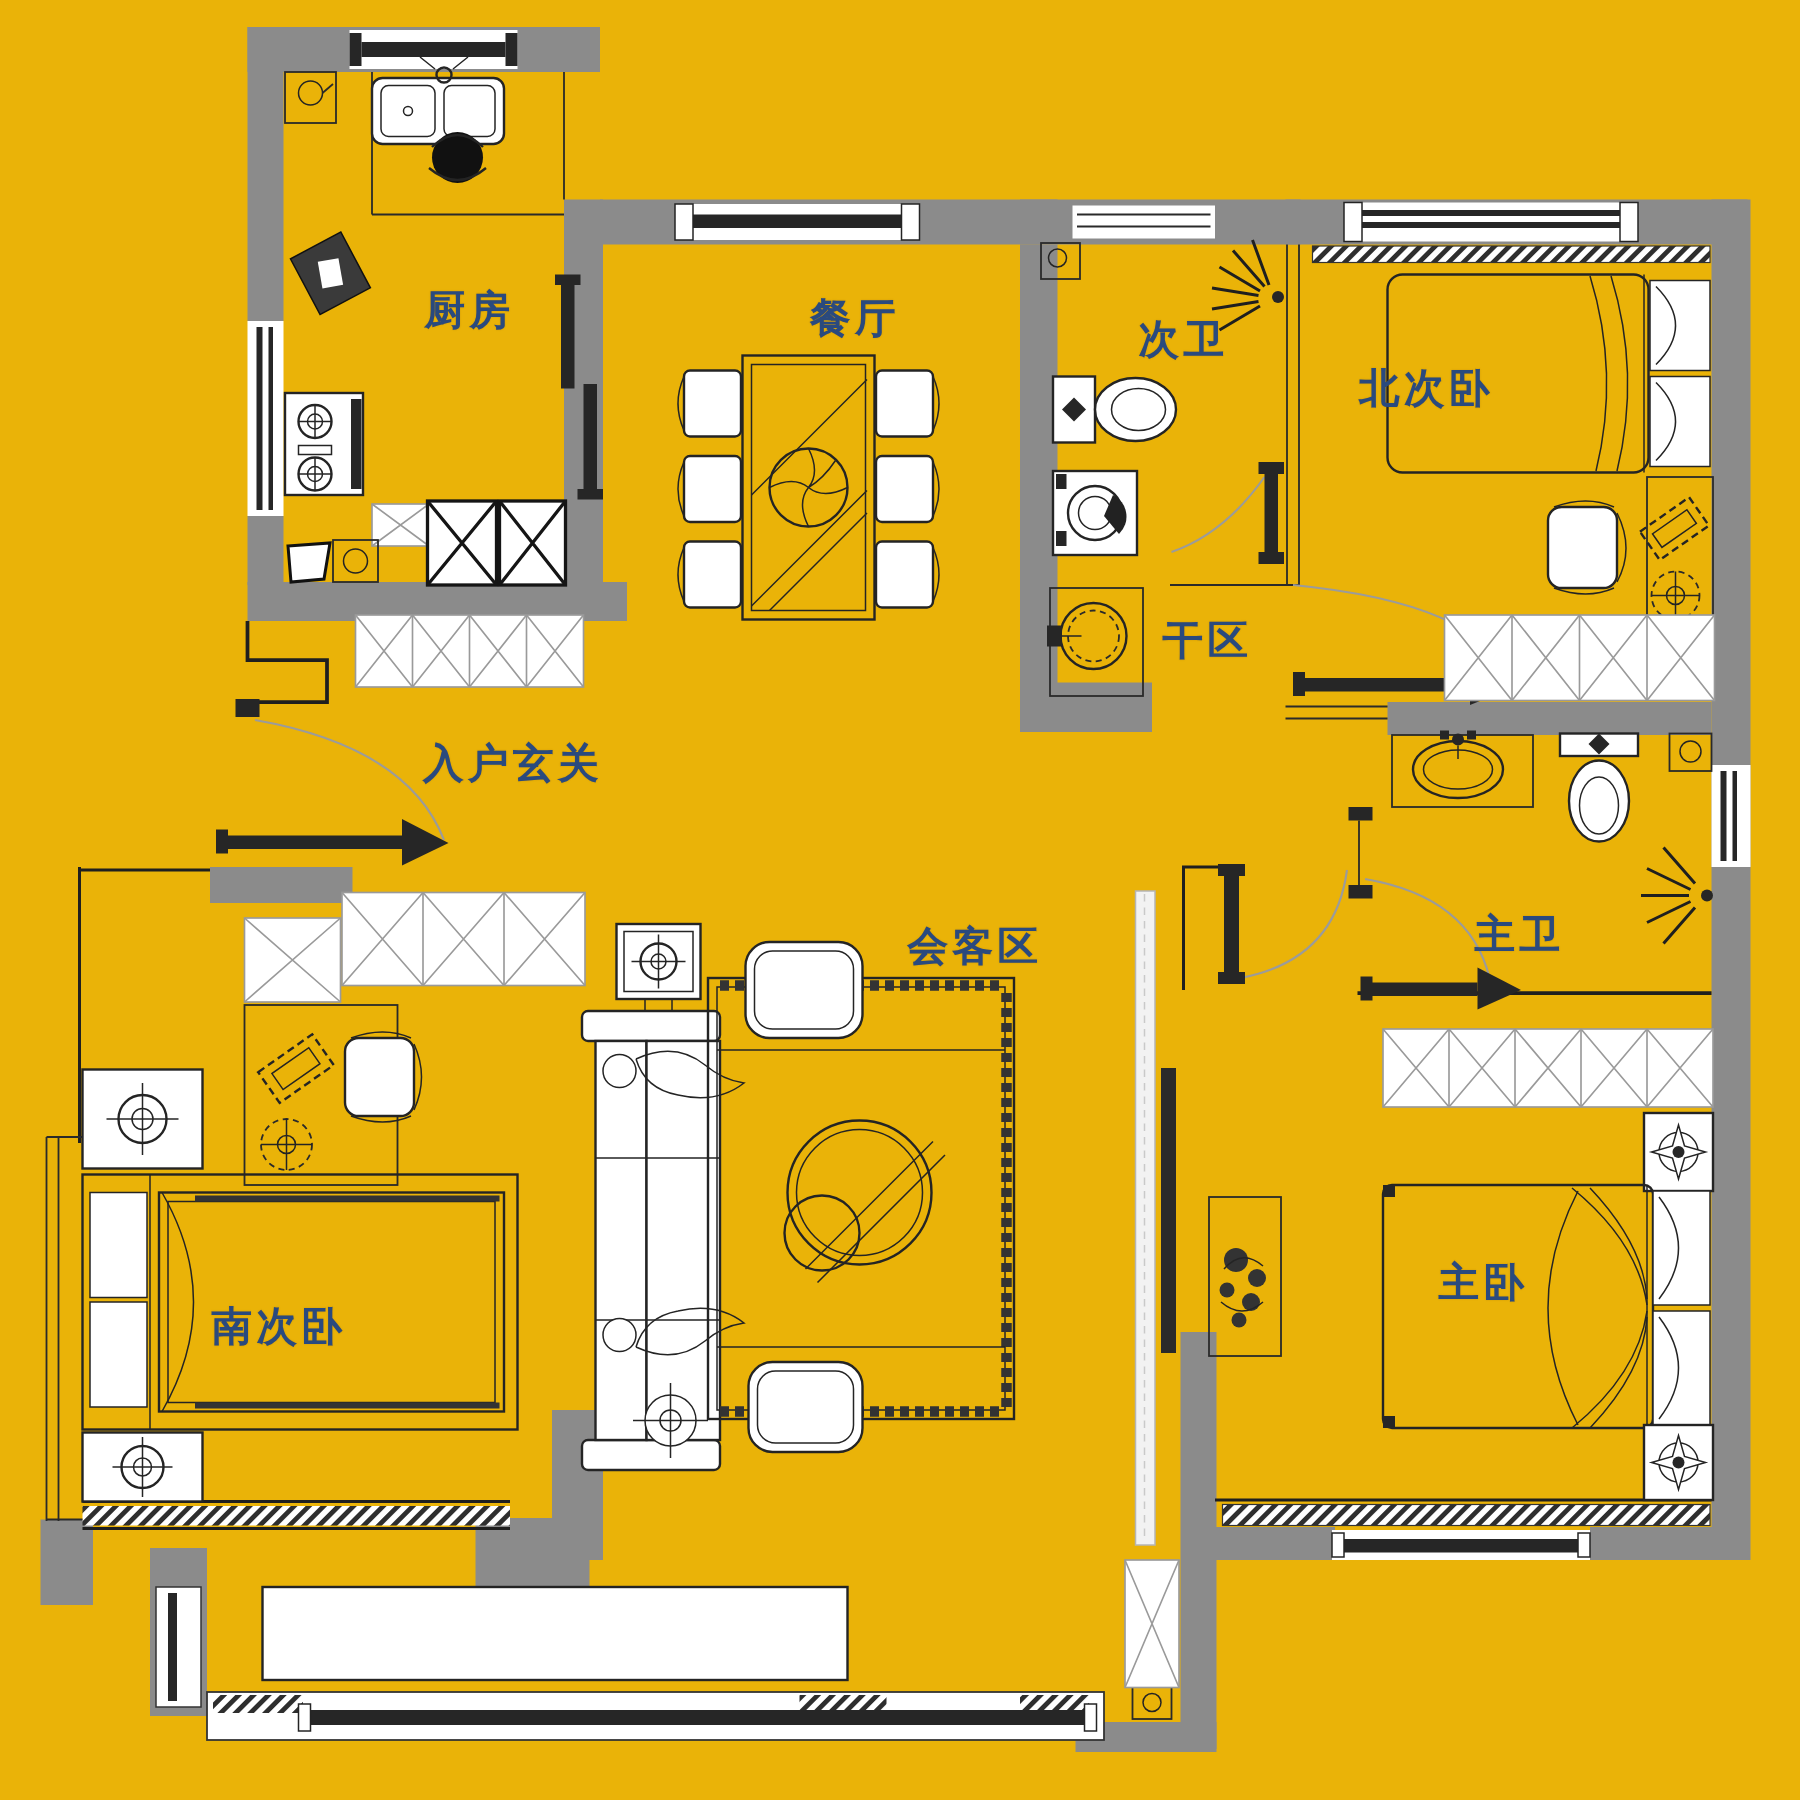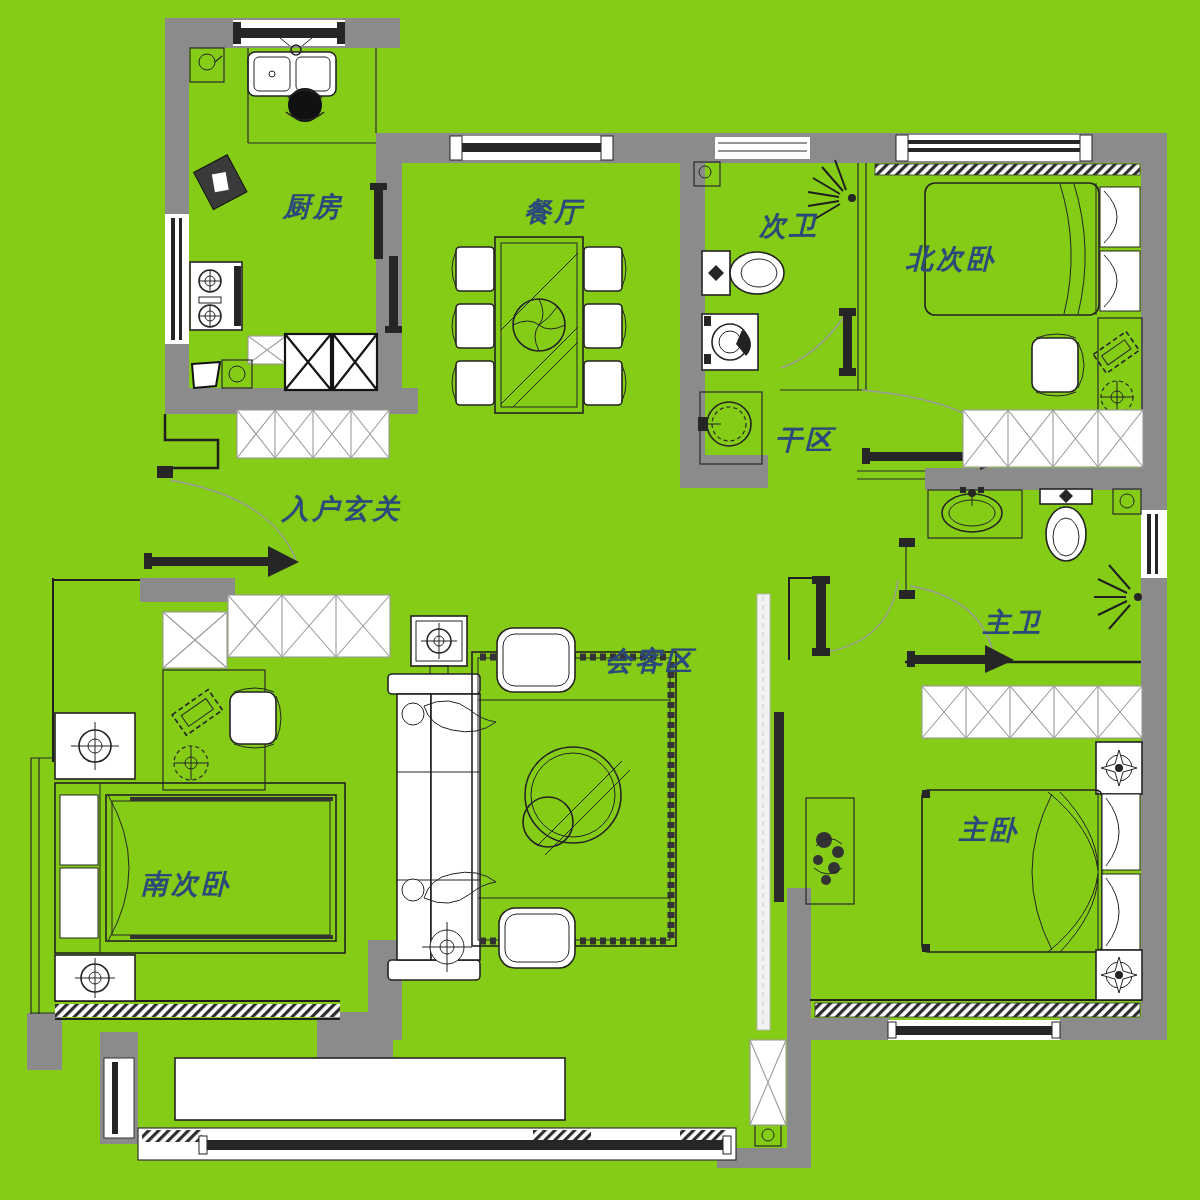--- a/index.html
+++ b/index.html
@@ -1,17 +1,17 @@
 <!DOCTYPE html>
 <html><head>
 <meta charset="utf-8">
 <style>
   html,body{margin:0;padding:0;background:#ffffff;}
-  #plan{position:relative;width:1200px;height:1200px;background:#84cc16;overflow:hidden;
-        font-family:"Liberation Sans",sans-serif;font-style:italic;}
+  #plan{position:relative;width:1200px;height:1200px;background:#eab308;overflow:hidden;
+        font-family:"Liberation Sans",sans-serif;}
   #plan svg{position:absolute;left:0;top:0;}
   .room-label{position:absolute;transform:translate(-50%,-50%);
         font-family:"Liberation Serif",serif;font-weight:bold;font-size:27px;
         color:#2a4a7e;letter-spacing:3px;white-space:nowrap;text-shadow:0 0 1px rgba(120,70,20,.35);}
   
   .w{fill:#8b8b8b;stroke:none;}
   .ln{stroke:#1f1f1f;fill:none;stroke-width:2;}
   .ln25{stroke:#1f1f1f;fill:none;stroke-width:2.5;}
   .th{stroke:#2a2a2a;fill:none;stroke-width:1.2;}
   .f{stroke:#242424;fill:#ffffff;stroke-width:1.6;}
@@ -474,22 +474,22 @@
   <g>
     <rect class="f" x="175" y="1058" width="390" height="62" stroke-width="1.8"></rect>
     <rect class="th" x="755" y="1124" width="26" height="22" fill="#fff"></rect>
     <circle class="fn1" cx="768" cy="1135" r="6"></circle>
     <rect class="x" x="750" y="1040" width="36" height="85"></rect>
     <path class="xl" d="M750,1040 l36,85 M786,1040 l-36,85"></path>
   </g>
 </svg>
 
   <div class="room-label" style="left:313px;top:207px">厨房</div>
-  <div class="room-label" style="left:554px;top:212px">餐厅</div>
+  <div class="room-label" style="left:570px;top:212px">餐厅</div>
   <div class="room-label" style="left:789px;top:226px">次卫</div>
   <div class="room-label" style="left:951px;top:259px">北次卧</div>
-  <div class="room-label" style="left:805px;top:440px">干区</div>
+  <div class="room-label" style="left:805px;top:427px">干区</div>
   <div class="room-label" style="left:342px;top:509px">入户玄关</div>
   <div class="room-label" style="left:1013px;top:623px">主卫</div>
-  <div class="room-label" style="left:650px;top:661px">会客区</div>
+  <div class="room-label" style="left:650px;top:631px">会客区</div>
   <div class="room-label" style="left:186px;top:884px">南次卧</div>
-  <div class="room-label" style="left:989px;top:830px">主卧</div>
+  <div class="room-label" style="left:989px;top:855px">主卧</div>
 </div>
 
 </body></html>

